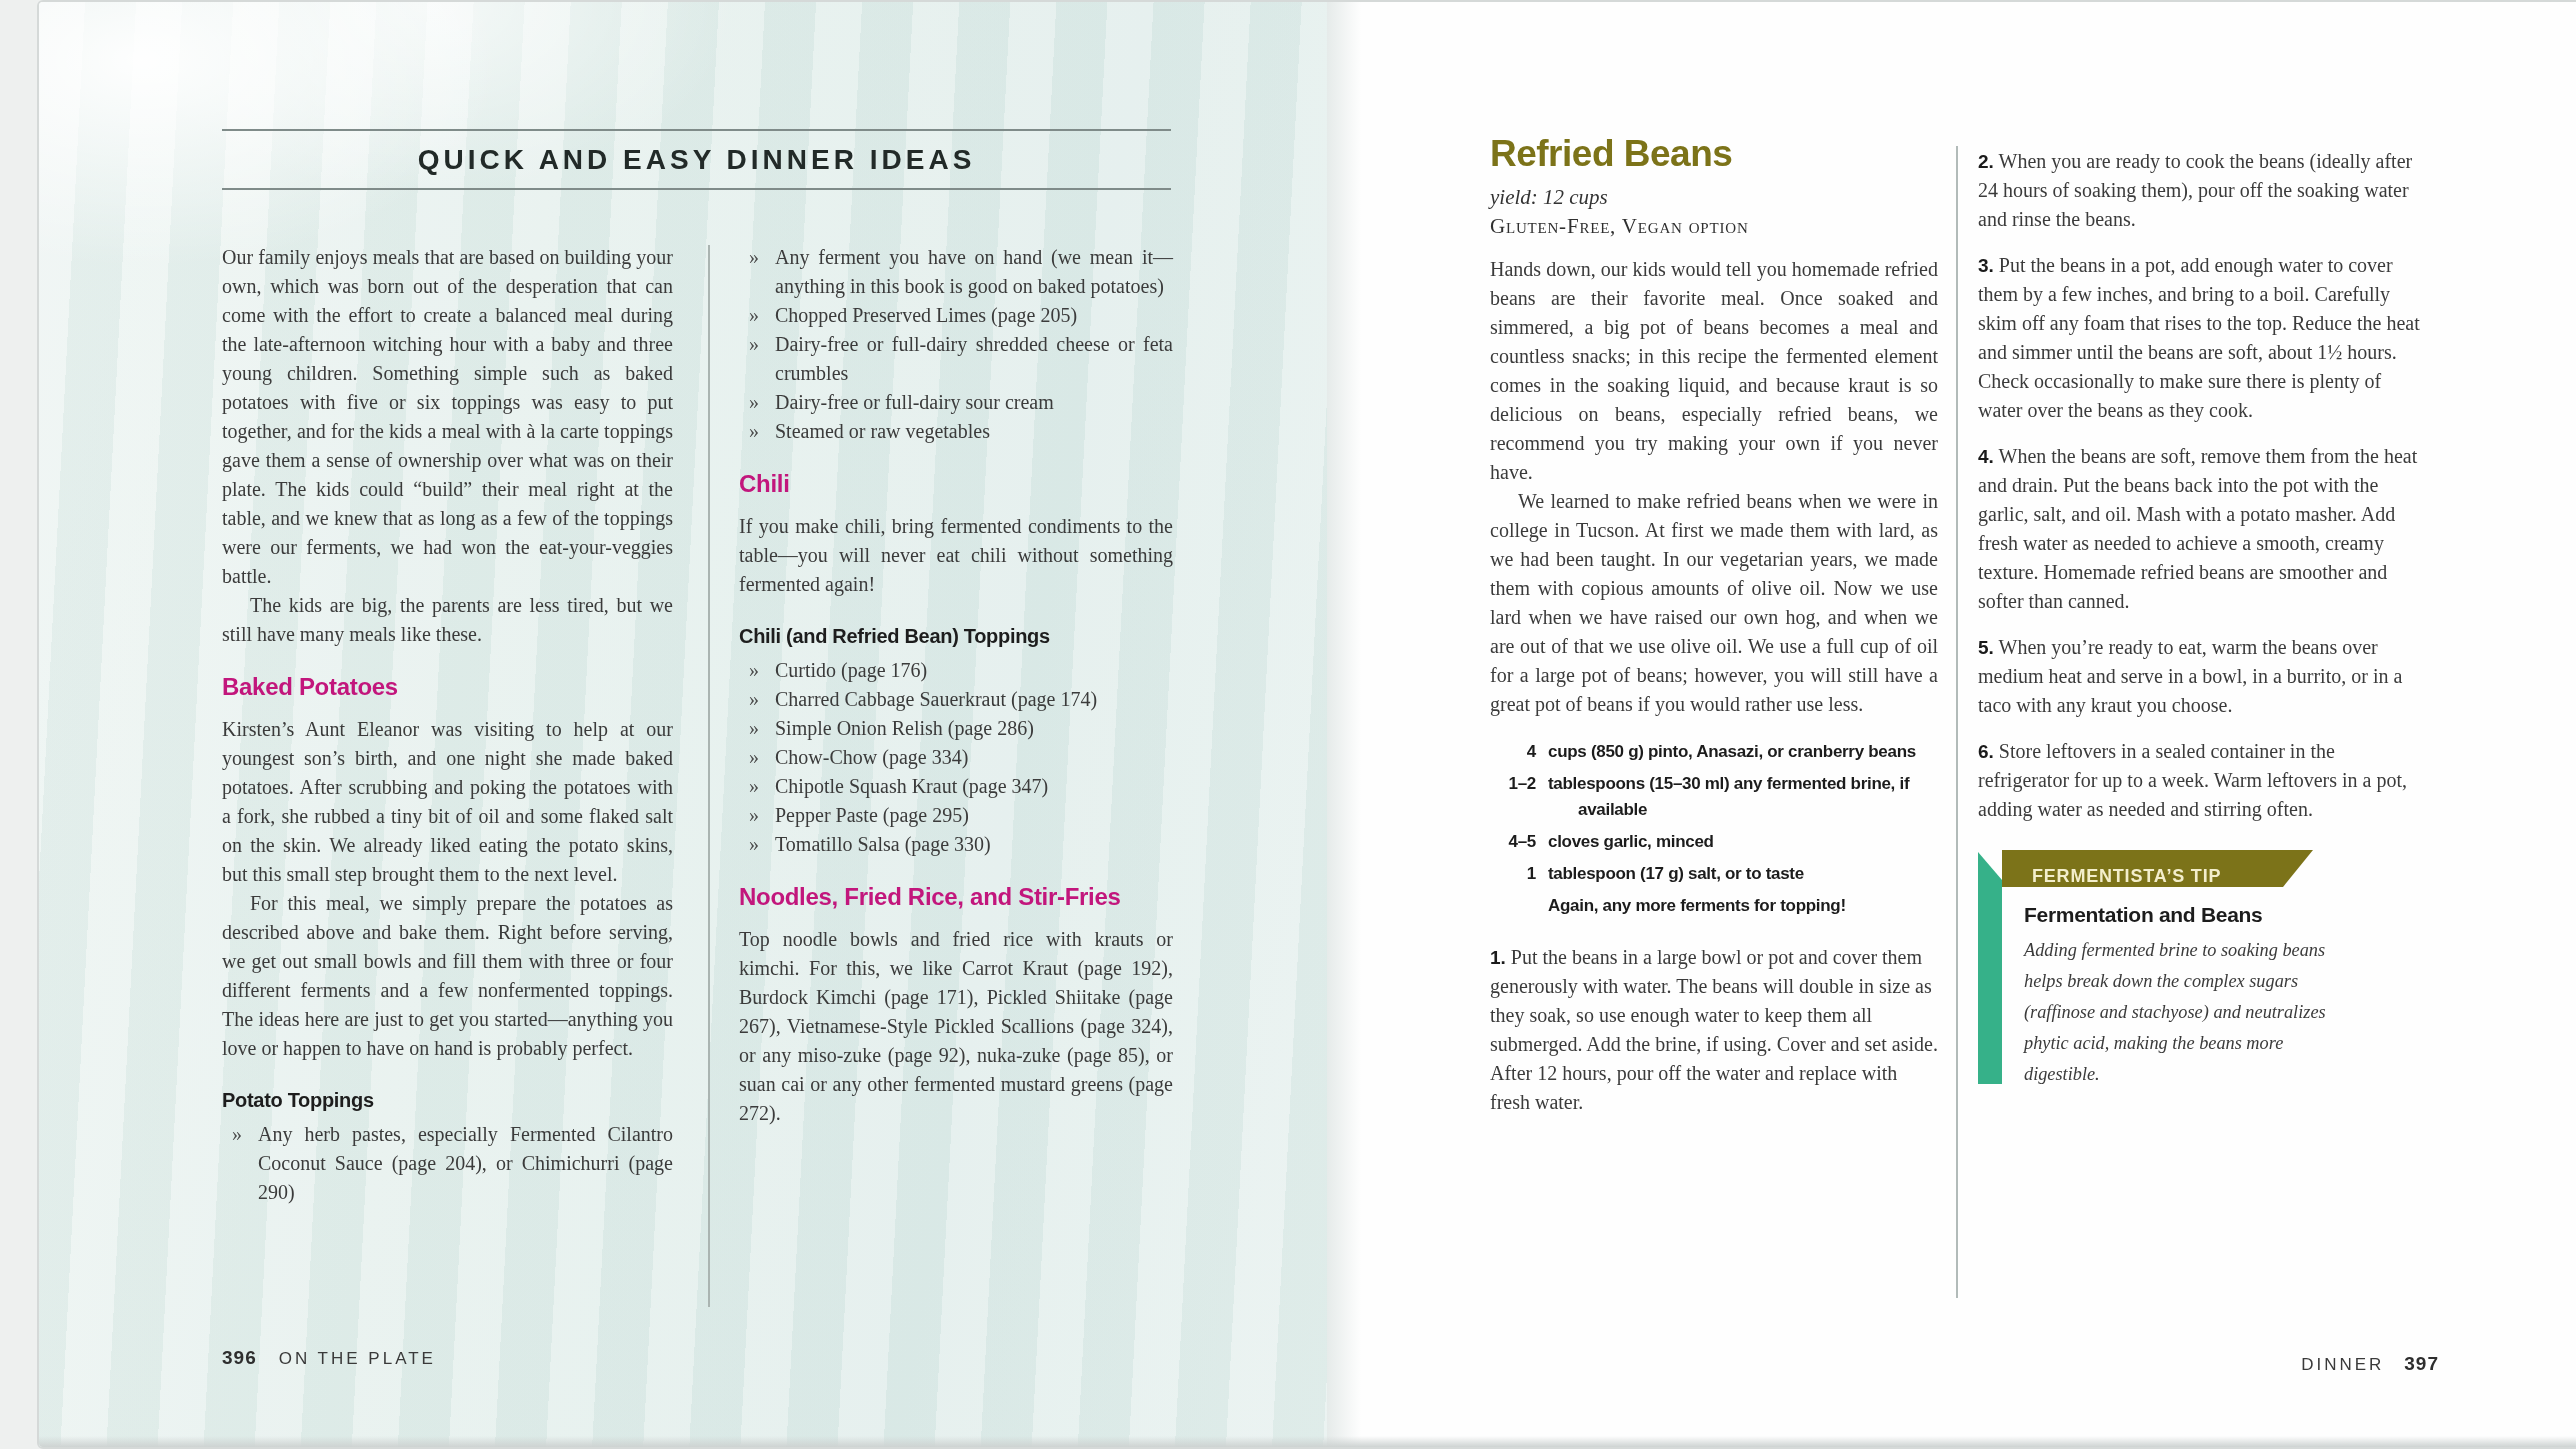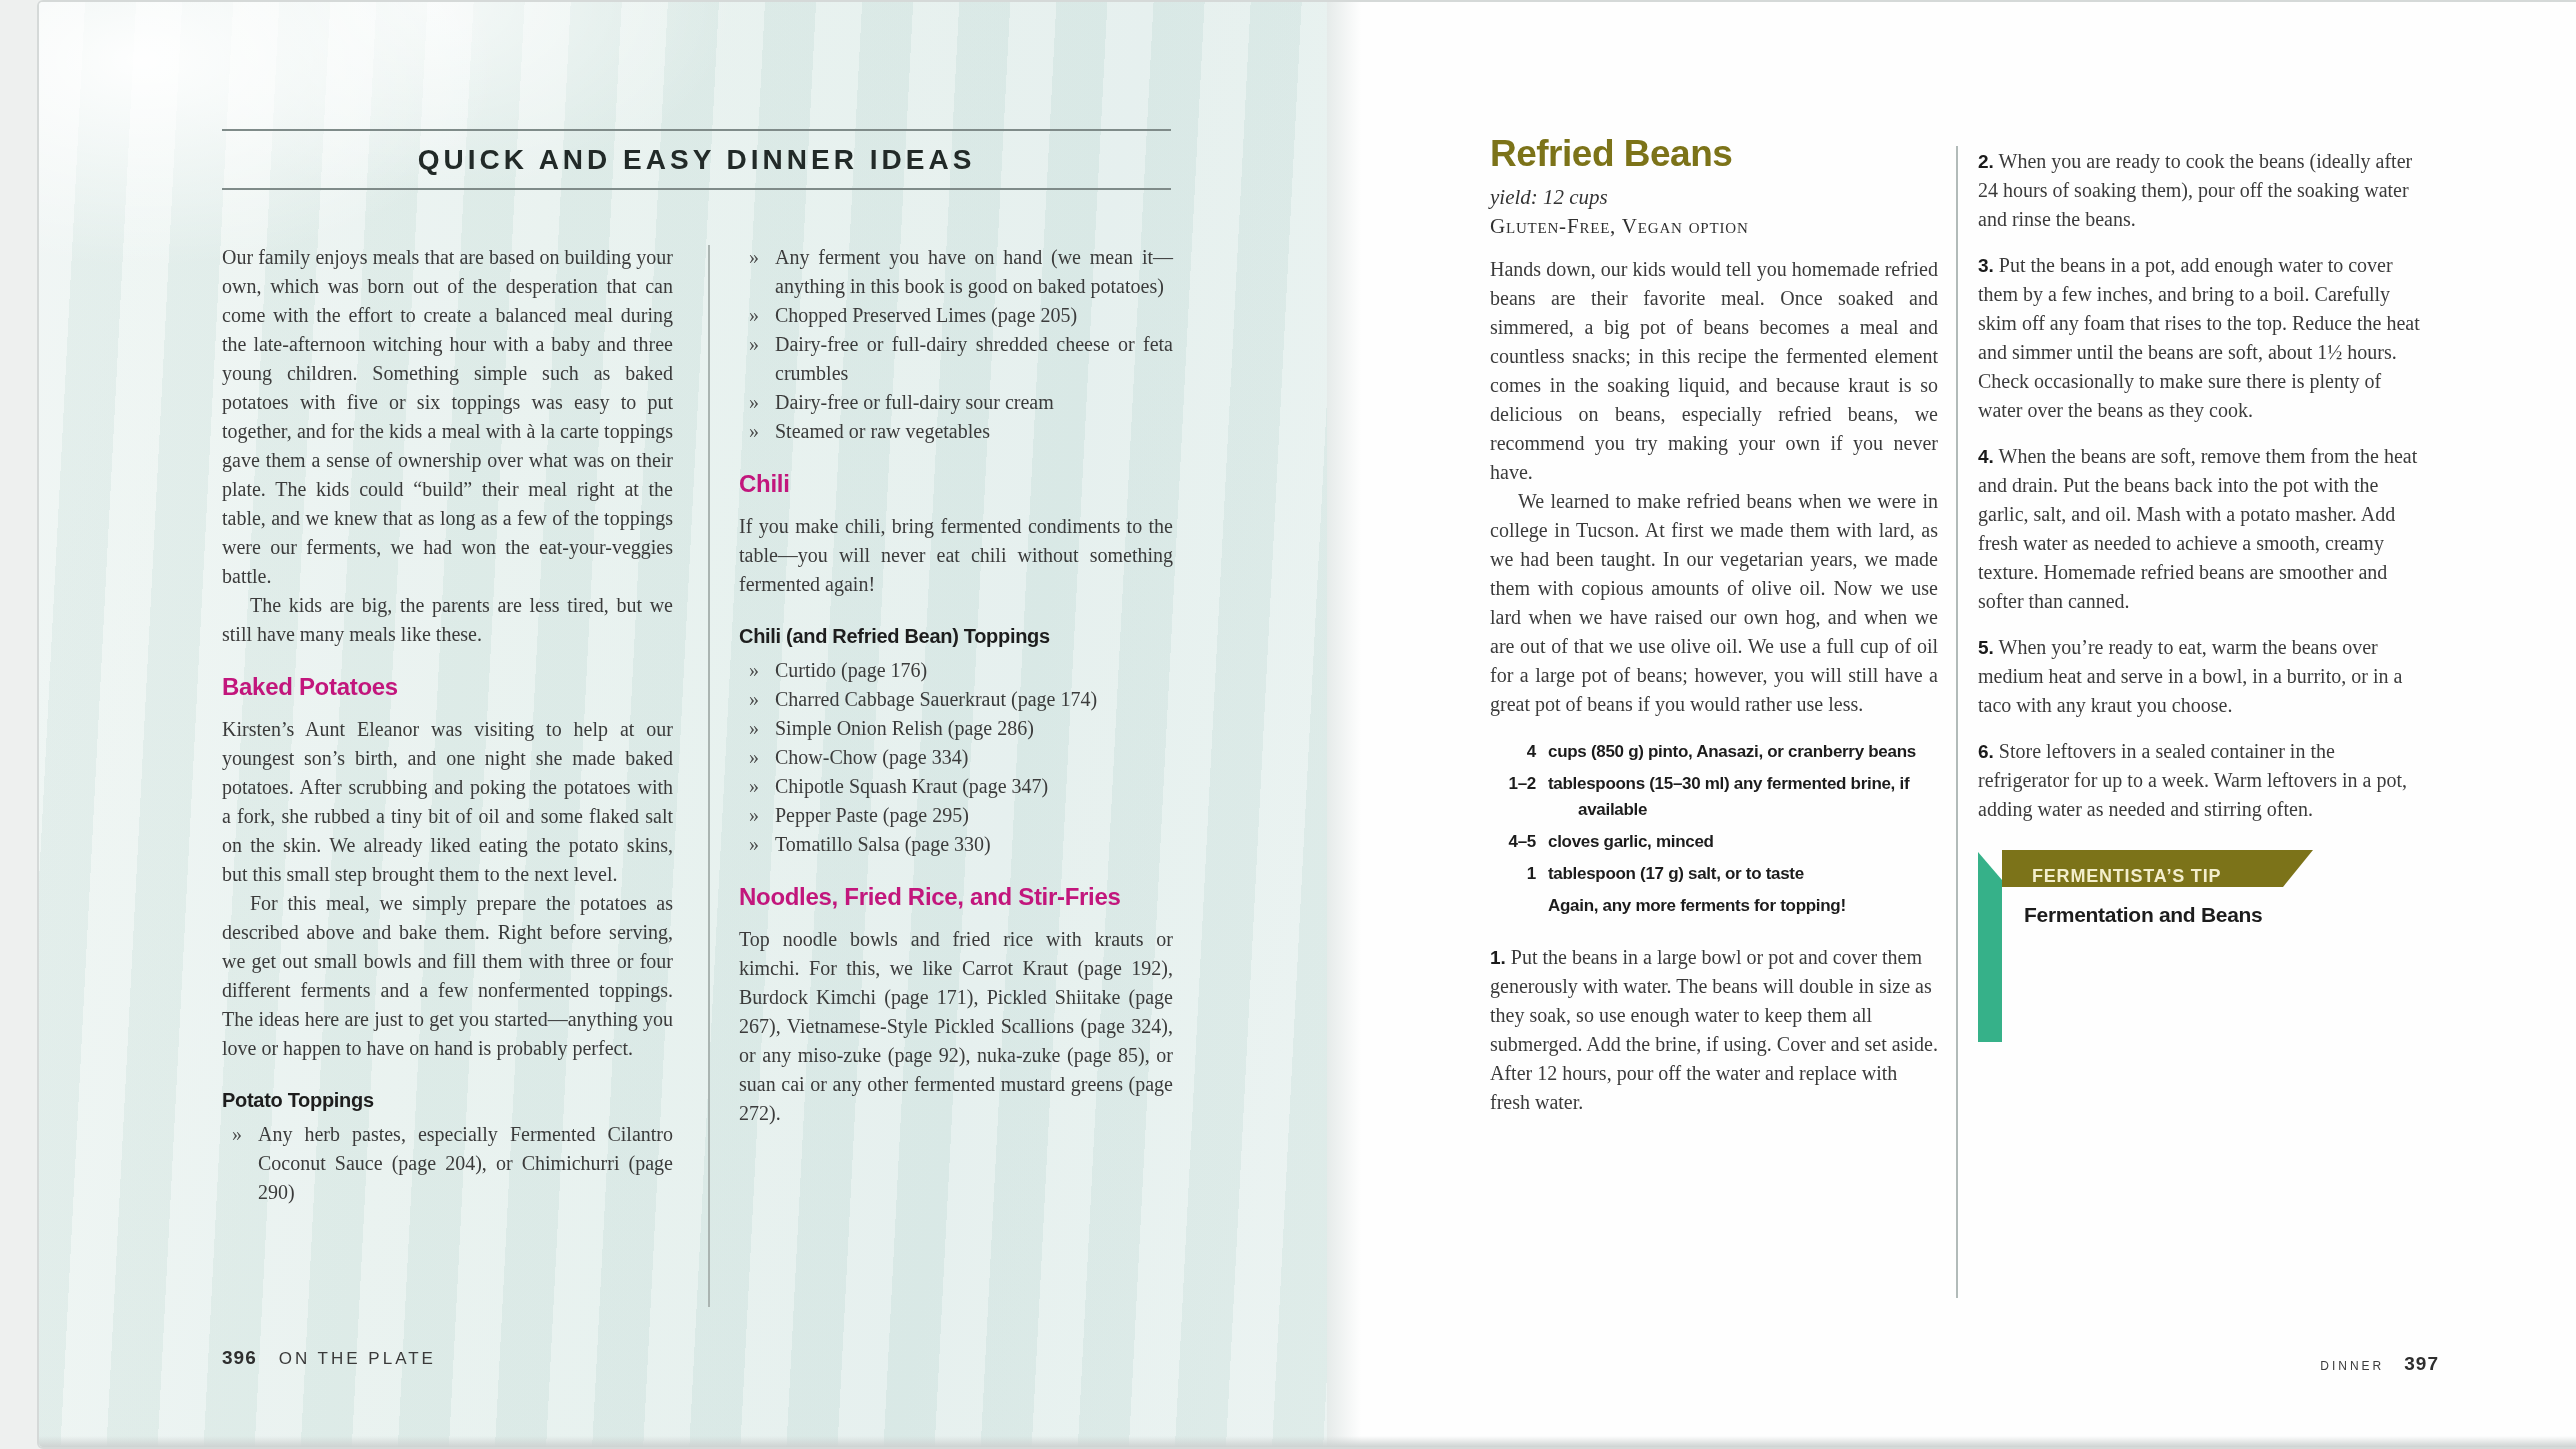--- a/index.html
+++ b/index.html
@@ -100,21 +100,21 @@
   .tip-content{padding:16px 0 0 46px;}
   .tip-heading{
     font-family:"Liberation Sans",sans-serif;font-weight:bold;font-size:21px;color:#1c1c1c;
     letter-spacing:-0.3px;margin:0 0 8px 0;
   }
   .tip-text{font-style:italic;font-size:18.3px;line-height:31px;color:#3b3b3b;width:309px;text-align:left;}
   .rp-footer{
     position:absolute;right:176px;top:1351px;font-family:"Liberation Sans",sans-serif;color:#2e2e2e;
     display:flex;align-items:baseline;
   }
-  .rp-footer .sec{font-size:12px;letter-spacing:3px;color:#3a3a3a;}
+  .rp-footer .sec{font-size:17px;letter-spacing:3px;color:#3a3a3a;}
   .rp-footer .num{font-weight:bold;font-size:19px;letter-spacing:1px;margin-left:20px;}
 </style>
 </head>
 <body>
 
 <div class="spread">
 
   <div class="page-left">
 
     <div class="lp-titleblock">
@@ -216,20 +216,21 @@
       <p class="step"><span class="step-num">5.</span> <span>When you’re ready to eat, warm the beans over medium heat and serve in a bowl, in a burrito, or in a taco with any kraut you choose.</span></p>
       <p class="step"><span class="step-num">6.</span> <span>Store leftovers in a sealed container in the refrigerator for up to a week. Warm leftovers in a pot, adding water as needed and stirring often.</span></p>
 
       <div class="tip-box">
         <div class="tip-bar"></div>
         <div class="tip-banner">
           <span class="tip-banner-text">FERMENTISTA’S TIP</span>
         </div>
         <div class="tip-content">
           <div class="tip-heading">Fermentation and Beans</div>
+          <div class="tip-text">Adding fermented brine to soaking beans helps break down the complex sugars (raffinose and stachyose) and neutralizes phytic acid, making the beans more digestible.</div>
         </div>
       </div>
     </div>
 
     <div class="rp-footer">
       <span class="sec">DINNER</span>
         <span class="num">397</span>
     </div>
   </div>
 

